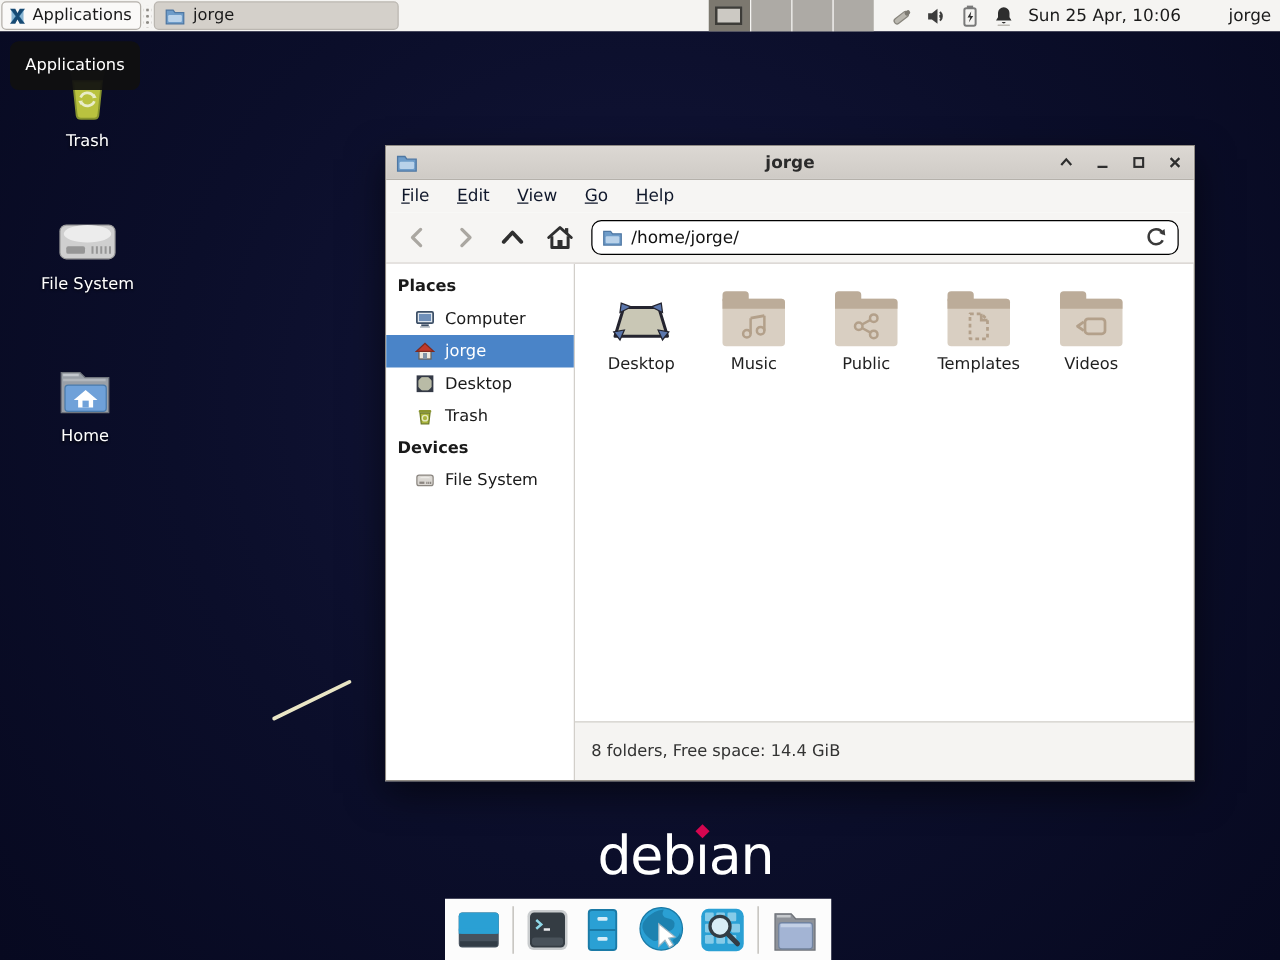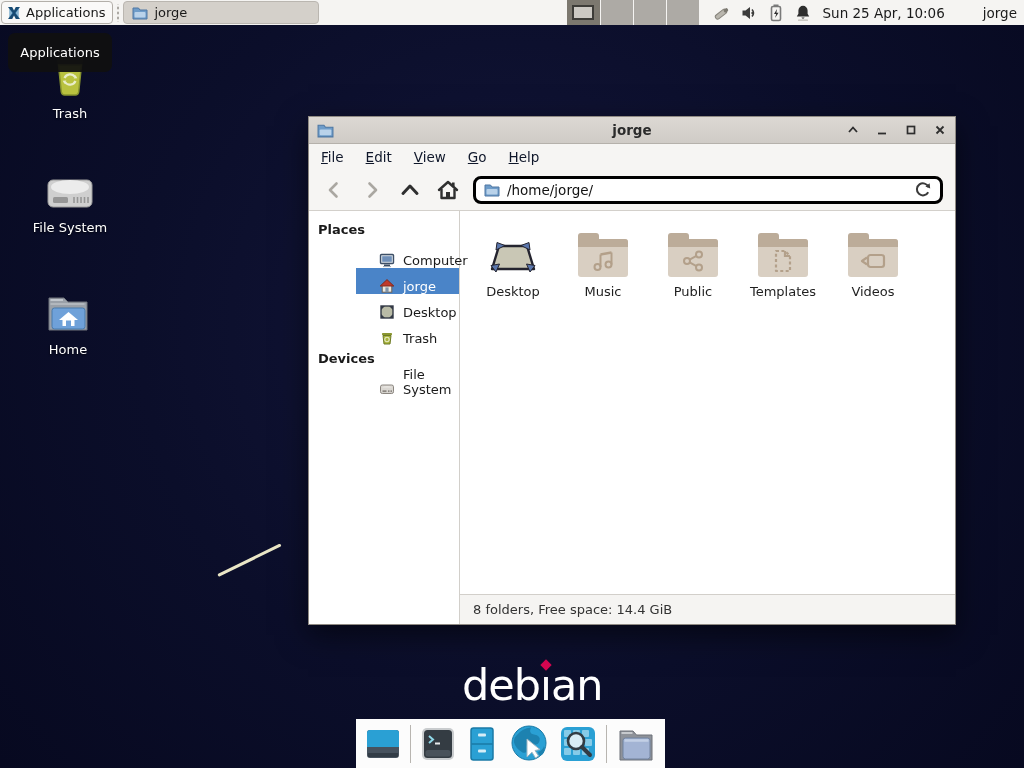--- a/index.html
+++ b/index.html
@@ -48,21 +48,21 @@
   
   .desk-icon { position:absolute; width:90px; text-align:center; color:#fff; }
   .desk-icon .ic { display:flex; justify-content:center; }
   .desk-icon .lbl { margin-top:6px; font-size:13px; text-shadow:0 1px 2px rgba(0,0,0,.8); }
 
   
   .stray-line { position:absolute; left:218px; top:574px; width:70px; height:3px;
     background:#eae6c6; border-radius:2px; transform:rotate(-26deg); transform-origin:0 50%; }
 
   
-  .debian { position:absolute; left:462px; top:660px; color:#fff; font-size:43px;
+  .debian { position:absolute; left:478px; top:660px; color:#fff; font-size:43px;
     font-weight:500; letter-spacing:-1px; }
   .debian .i-wrap { position:relative; display:inline-block; }
   .debian .i-dot { position:absolute; left:50%; top:1px; width:8px; height:8px;
     background:#d70751; transform:translateX(-50%) rotate(45deg); }
 
   
   .window {
     position:absolute; left:308px; top:116px; width:648px; height:509px;
     border:1px solid #8f8a83; box-shadow:0 10px 28px rgba(0,0,0,.55);
     display:flex; flex-direction:column; background:#fff;
@@ -74,45 +74,45 @@
   .titlebar .btns { margin-left:auto; display:flex; gap:15px; z-index:1; }
   .tb-btn { width:14px; height:14px; display:flex; align-items:center; justify-content:center; }
 
   .menubar { height:26px; background:#f6f5f3; display:flex; align-items:center; gap:22px; padding:0 12px; }
   .menu-item { display:inline-block; font-size:13.5px; color:#0f172a; }
   .menu-item::first-letter { text-decoration:underline; }
 
   .toolbar { height:41px; background:#f6f5f3; border-bottom:1px solid #d3d0cb;
     display:flex; align-items:center; padding:0 12px; gap:12px; }
   .nav-ic { width:26px; display:flex; justify-content:center; }
-  .pathbar { flex:1; height:28px; background:#fff; border:3px solid #000000; border-radius:8px;
+  .pathbar { flex:1; height:28px; background:#fff; border:1px solid #000000; border-radius:8px;
     display:flex; align-items:center; padding:0 8px; }
   .pathbar .path-text { margin-left:7px; font-size:13.5px; color:#111; }
   .pathbar .reload { margin-left:auto; }
 
   .win-body { flex:1; display:flex; min-height:0; }
   .sidebar { width:151px; background:#fff; border-right:1px solid #d2cfca; padding-top:6px; }
   .side-header { font-weight:bold; font-size:13px; padding:5px 8px 5px 9px; color:#1a1a1a; }
-  .side-row { height:26px; display:flex; align-items:flex-end; gap:8px; padding-left:23px; font-size:13px; color:#1a1a1a;margin-left:47px; }
+  .side-row { height:26px; display:flex; align-items:center; gap:8px; padding-left:23px; font-size:13px; color:#1a1a1a; }
   .side-row.selected { background:#4a84c8; color:#fff; }
 
   .main-pane { flex:1; display:flex; flex-direction:column; min-width:0; }
   .file-grid { flex:1; display:flex; flex-wrap:wrap; align-content:flex-start; padding:14px 0 0 8px; }
   .file-cell { width:90px; height:96px; display:flex; flex-direction:column; align-items:center; }
   .file-cell .icwrap { height:52px; display:flex; align-items:flex-end; justify-content:center; }
   .file-cell .lbl { margin-top:7px; font-size:13px; color:#1f1f1f; }
 
   .ffolder { position:relative; width:50px; height:38px; background:#d9cfc2; border-radius:3px; }
   .ffolder::before { content:""; position:absolute; left:0; top:-6px; width:21px; height:8px;
     background:#bcac99; border-radius:3px 3px 0 0; }
   .ffolder::after { content:""; position:absolute; left:0; top:0; width:100%; height:8px;
     background:#bcac99; border-radius:0 3px 0 0; }
   .ffolder svg { position:absolute; left:50%; top:9px; transform:translateX(-50%); }
 
-  .statusbar { height:30px; background:#f5f4f2; border-top:1px solid #d2cfca;
+  .statusbar { height:47px; background:#f5f4f2; border-top:1px solid #d2cfca;
     display:flex; align-items:center; padding:0 13px; font-size:13px; color:#333; }
 
   
   .dock { position:absolute; left:356px; top:719px; width:309px; height:49px;
     background:#fcfcfc; display:flex; align-items:center; padding:0 9px; gap:9px; }
   .dock-sep { width:1px; height:38px; background:#b8b5b0; }
   .dock-ic { display:flex; align-items:center; justify-content:center; }
 </style>
 </head>
 <body>

